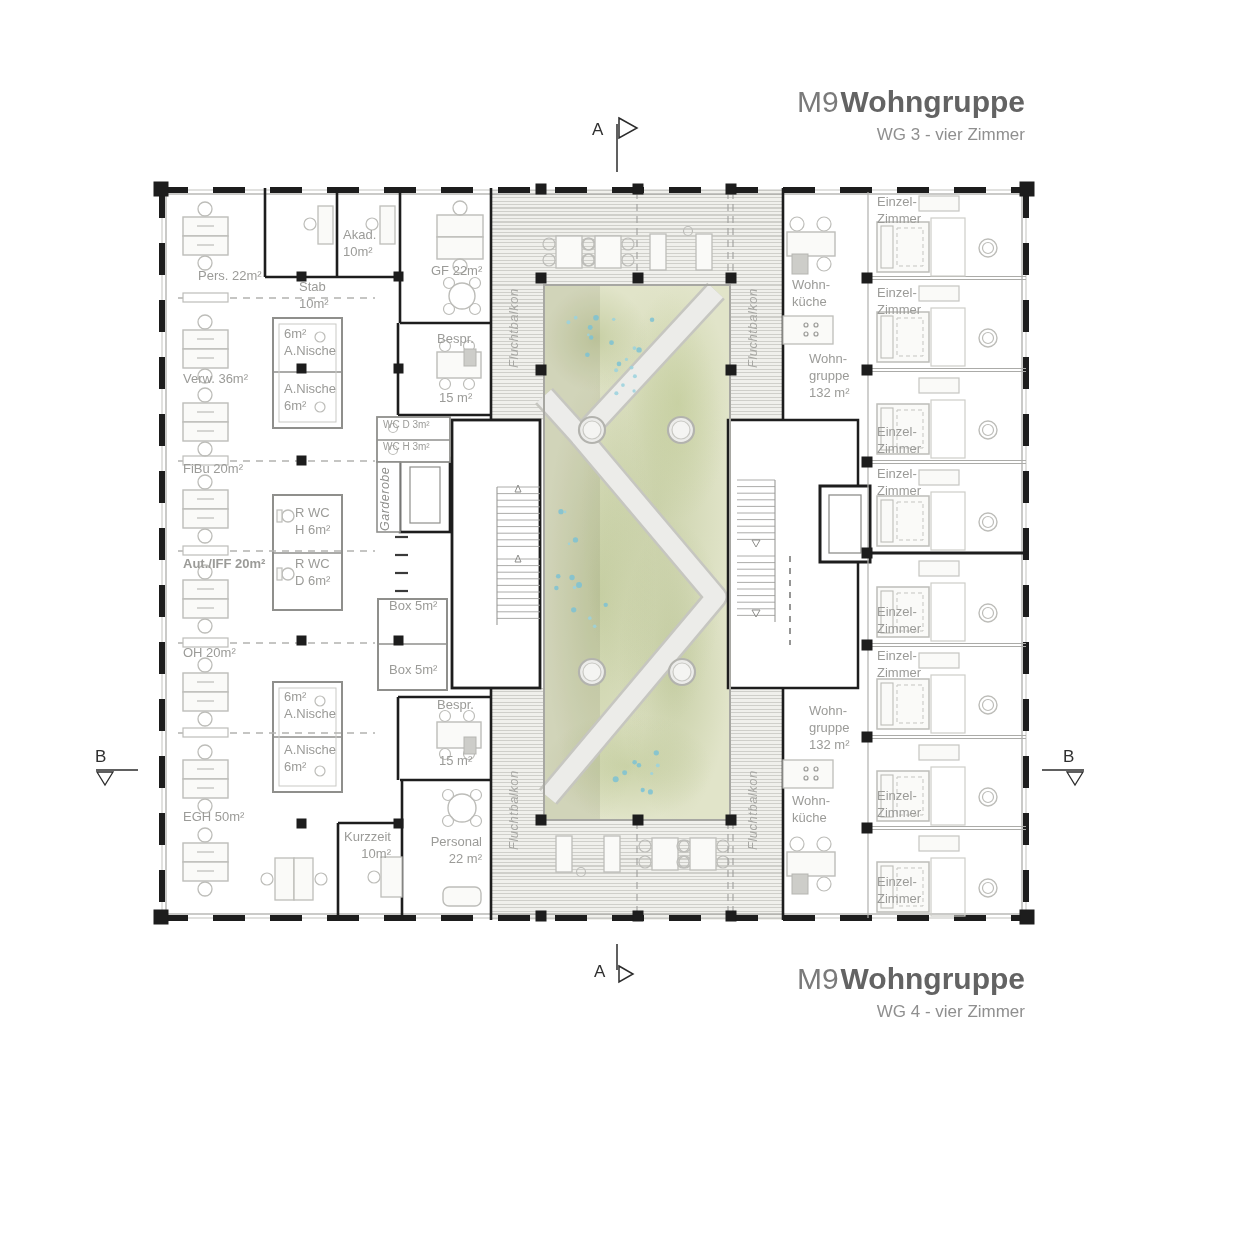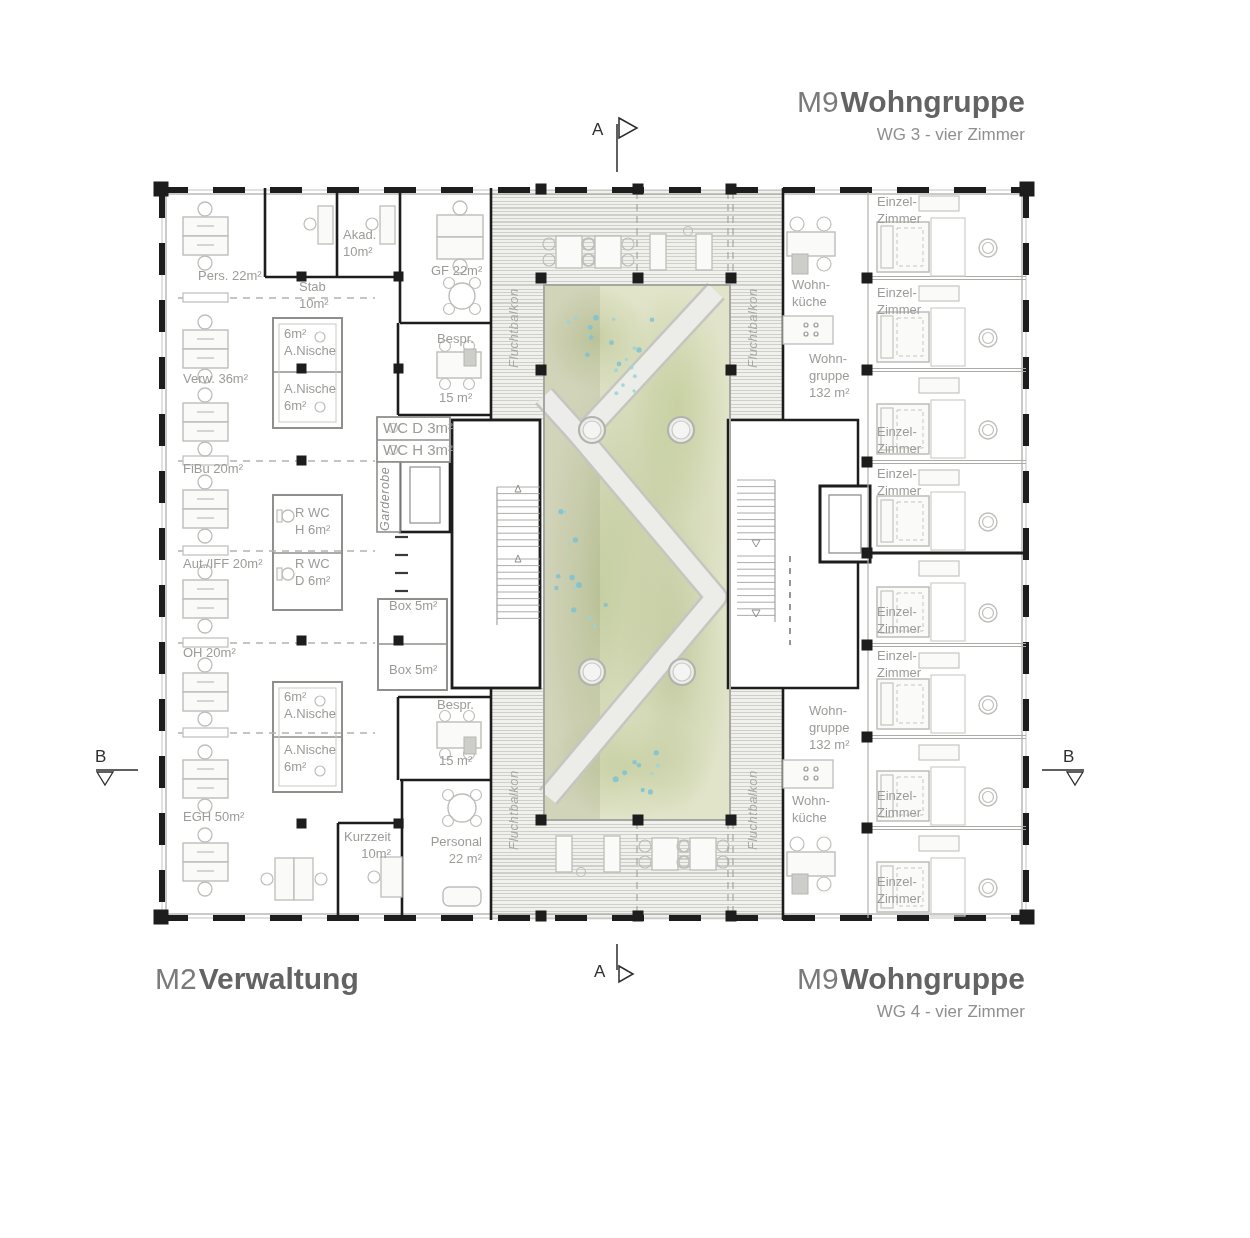--- a/index.html
+++ b/index.html
@@ -11,21 +11,21 @@
       radial-gradient(closest-side at 28% 10%, rgba(168,182,120,.45), rgba(168,182,120,0)),
       radial-gradient(closest-side at 72% 22%, rgba(186,198,140,.50), rgba(186,198,140,0)),
       radial-gradient(closest-side at 60% 42%, rgba(160,175,112,.35), rgba(160,175,112,0)),
       radial-gradient(closest-side at 30% 58%, rgba(170,184,122,.45), rgba(170,184,122,0)),
       radial-gradient(closest-side at 70% 72%, rgba(158,173,110,.38), rgba(158,173,110,0)),
       radial-gradient(closest-side at 45% 90%, rgba(176,190,130,.45), rgba(176,190,130,0)),
       #e1e4c9;}
   .shadowstrip{position:absolute;left:544px;top:285px;width:56px;height:535px;background:rgba(95,100,70,.12);}
   svg.plan{position:absolute;left:0;top:0;}
   .rlabel{position:absolute;color:#9b9b98;font-size:13px;line-height:1.3;white-space:pre-line;z-index:5;}
-  .small{font-size:15px;}
+  .small{font-size:10px;}
   .vlabel{position:absolute;writing-mode:vertical-rl;transform:rotate(180deg);font-style:italic;
           color:#a8a8a4;font-size:13px;letter-spacing:.5px;z-index:5;}
   .gard{color:#8f8f8c;font-size:12.5px;}
   .title{position:absolute;font-size:30px;color:#6e6e6e;z-index:6;white-space:nowrap;}
   .title .code{font-weight:400;color:#7a7a7a;margin-right:2px;}
   .title .name{font-weight:700;color:#636363;}
   .subtitle{position:absolute;font-size:17px;color:#8f8f8f;z-index:6;white-space:nowrap;}
   .ralign{text-align:right;}
   .marker{position:absolute;font-size:17px;color:#2f2f2f;z-index:6;}
 </style>
@@ -463,23 +463,20 @@
       <polygon points="97,772 113,772 105,785" stroke="#2b2b2b" stroke-width="1.3" fill="none"></polygon>
       <line x1="1042" y1="770" x2="1084" y2="770" stroke="#2b2b2b" stroke-width="1.3"></line>
       <polygon points="1067,772 1083,772 1075,785" stroke="#2b2b2b" stroke-width="1.3" fill="none"></polygon>
     </svg>
 
   <div class="title" style="top:85px;right:225px;">
     <span class="code">M9</span><span class="name">Wohngruppe</span>
   </div>
   <div class="subtitle" style="top:125px;right:225px;">WG 3 - vier Zimmer</div>
 
-  <div class="title" style="top:962px;left:155px;">
-    <span class="code">M2</span><span class="name">Verwaltung</span>
-  </div>
 
   <div class="title" style="top:962px;right:225px;">
     <span class="code">M9</span><span class="name">Wohngruppe</span>
   </div>
   <div class="subtitle" style="top:1002px;right:225px;">WG 4 - vier Zimmer</div>
 
   <div class="marker" style="left:592px;top:120px;">A</div>
   <div class="marker" style="left:594px;top:962px;">A</div>
   <div class="marker" style="left:95px;top:747px;">B</div>
   <div class="marker" style="left:1063px;top:747px;">B</div>
@@ -496,21 +493,21 @@
   <div class="rlabel" style="left:284px;top:381px;">A.Nische
 6m²</div>
   <div class="rlabel" style="left:437px;top:331px;">Bespr.</div>
   <div class="rlabel" style="left:439px;top:390px;">15 m²</div>
   <div class="rlabel small" style="left:383px;top:418px;">WC D 3m²</div>
   <div class="rlabel small" style="left:383px;top:440px;">WC H 3m²</div>
   <div class="vlabel gard" style="left:378px;top:455px;height:76px;">Garderobe</div>
   <div class="rlabel" style="left:183px;top:461px;">FiBu 20m²</div>
   <div class="rlabel" style="left:295px;top:505px;">R WC
 H 6m²</div>
-  <div class="rlabel" style="left:183px;top:556px;">Aut./IFF 20m²</div>
+  <div class="rlabel" style="left:183px;top:556px;font-weight:bold;">Aut./IFF 20m²</div>
   <div class="rlabel" style="left:295px;top:556px;">R WC
 D 6m²</div>
   <div class="rlabel" style="left:183px;top:645px;">OH 20m²</div>
   <div class="rlabel" style="left:389px;top:598px;">Box 5m²</div>
   <div class="rlabel" style="left:389px;top:662px;">Box 5m²</div>
   <div class="rlabel" style="left:284px;top:689px;">6m²
 A.Nische</div>
   <div class="rlabel" style="left:284px;top:742px;">A.Nische
 6m²</div>
   <div class="rlabel" style="left:183px;top:809px;">EGH 50m²</div>

